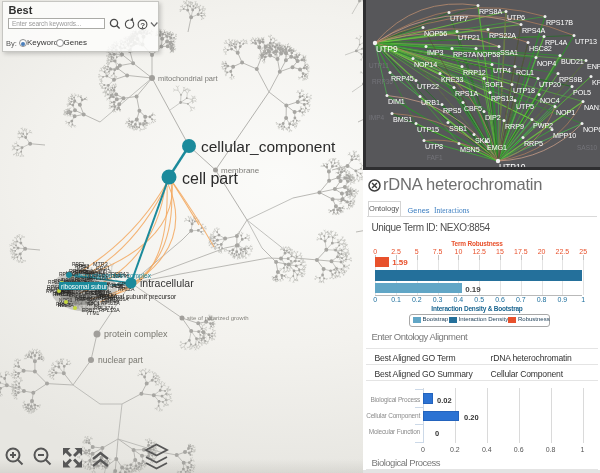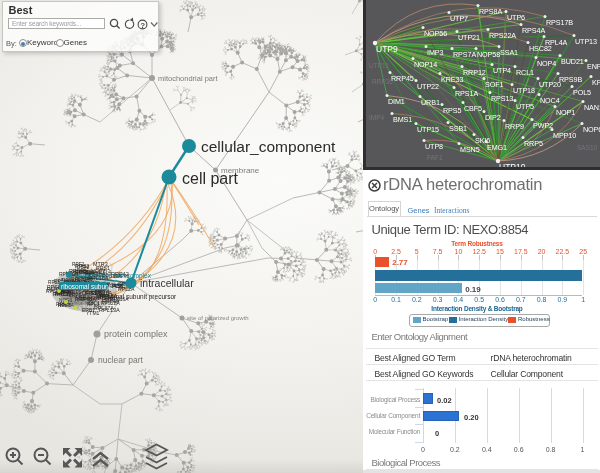--- a/index.html
+++ b/index.html
@@ -481,21 +481,21 @@
     <svg class="abs" style="left:5px;top:9px" width="13" height="13" viewBox="0 0 13 13">
       <circle cx="6.5" cy="6.5" r="5.5" fill="none" stroke="#3e3e3e" stroke-width="1.5"></circle>
       <line x1="4.1" y1="4.1" x2="8.9" y2="8.9" stroke="#3e3e3e" stroke-width="1.4"></line>
       <line x1="8.9" y1="4.1" x2="4.1" y2="8.9" stroke="#3e3e3e" stroke-width="1.4"></line>
     </svg>
     <div class="t" style="left:20px;top:5px;font-size:16.5px;letter-spacing:-0.2px;color:#6e6e6e;">rDNA heterochromatin</div>
     <div class="hr" style="left:4px;top:45.6px;width:230px;background:#d9d9d9"></div>
     <div class="t" style="left:4.6px;top:31.4px;width:33px;height:15px;border:1px solid #d4d4d4;border-bottom:0;background:#fff;font-size:7.5px;color:#555;text-align:center;line-height:14px;">Ontology</div>
     <div class="t" style="left:44.5px;top:36.2px;font-size:7.5px;color:#3d7fc1;">Genes</div>
     <div class="t" style="left:71px;top:36.2px;font-size:7.5px;color:#3d7fc1;font-family:Liberation Serif, serif;">Interactions</div>
-    <div class="t" style="left:8.5px;top:51.5px;font-size:13px;letter-spacing:-0.4px;color:#4e4e4e;">Unique Term ID: NEXO:8854</div>
+    <div class="t" style="left:8.5px;top:51.5px;font-size:10px;letter-spacing:-0.4px;color:#4e4e4e;">Unique Term ID: NEXO:8854</div>
     <div class="t" style="left:9px;top:69.5px;width:210px;text-align:center;font-size:6.5px;letter-spacing:-0.2px;font-weight:bold;color:#e8512c;">Term Robustness</div>
 <div class="t" style="left:3.2px;top:77.5px;width:18px;text-align:center;font-size:7px;color:#e8512c;">0</div>
 <div class="gridv" style="left:12.2px;top:85px;height:5px;background:#c5c5c5;"></div>
 <div class="gridv" style="left:12.2px;top:90px;height:34.5px;"></div>
 <div class="t" style="left:24.0px;top:77.5px;width:18px;text-align:center;font-size:7px;color:#e8512c;">2.5</div>
 <div class="gridv" style="left:33.0px;top:85px;height:5px;background:#c5c5c5;"></div>
 <div class="gridv" style="left:33.0px;top:90px;height:34.5px;"></div>
 <div class="t" style="left:44.8px;top:77.5px;width:18px;text-align:center;font-size:7px;color:#e8512c;">5</div>
 <div class="gridv" style="left:53.8px;top:85px;height:5px;background:#c5c5c5;"></div>
 <div class="gridv" style="left:53.8px;top:90px;height:34.5px;"></div>
@@ -528,40 +528,40 @@
 <div class="t" style="left:44.8px;top:125.8px;width:18px;text-align:center;font-size:7px;color:#1e6f9d;">0.2</div>
 <div class="t" style="left:65.6px;top:125.8px;width:18px;text-align:center;font-size:7px;color:#1e6f9d;">0.3</div>
 <div class="t" style="left:86.4px;top:125.8px;width:18px;text-align:center;font-size:7px;color:#1e6f9d;">0.4</div>
 <div class="t" style="left:107.2px;top:125.8px;width:18px;text-align:center;font-size:7px;color:#1e6f9d;">0.5</div>
 <div class="t" style="left:128.0px;top:125.8px;width:18px;text-align:center;font-size:7px;color:#1e6f9d;">0.6</div>
 <div class="t" style="left:148.8px;top:125.8px;width:18px;text-align:center;font-size:7px;color:#1e6f9d;">0.7</div>
 <div class="t" style="left:169.6px;top:125.8px;width:18px;text-align:center;font-size:7px;color:#1e6f9d;">0.8</div>
 <div class="t" style="left:190.4px;top:125.8px;width:18px;text-align:center;font-size:7px;color:#1e6f9d;">0.9</div>
 <div class="t" style="left:211.2px;top:125.8px;width:18px;text-align:center;font-size:7px;color:#1e6f9d;">1</div>
     <div class="t" style="left:12.2px;top:87px;width:13.5px;height:10px;background:#e8512c;"></div>
-    <div class="t" style="left:29.2px;top:88px;font-size:8px;font-weight:bold;color:#e8512c;">2.77</div>
+    <div class="t" style="left:29.2px;top:88px;font-size:8px;font-weight:bold;color:#e8512c;">1.59</div>
     <div class="t" style="left:12.2px;top:99.8px;width:207px;height:11px;background:#24709b;"></div>
     <div class="t" style="left:12.2px;top:113.2px;width:87px;height:10px;background:#61a6c6;"></div>
     <div class="t" style="left:102.2px;top:114.5px;font-size:8px;font-weight:bold;color:#444;">0.19</div>
     <div class="hr" style="left:12.2px;top:124.8px;width:207px;background:#b9b9b9;"></div>
     <div class="t" style="left:9px;top:134.6px;width:210px;text-align:center;font-size:6.5px;letter-spacing:-0.2px;color:#19648f;font-weight:bold;">Interaction Density &amp; Bootstrap</div>
     <div class="t" style="left:45.6px;top:144px;width:141px;height:12.5px;border:1px solid #a8a8a8;border-radius:3px;"></div>
     <div class="t" style="left:49.6px;top:147.2px;width:8px;height:6px;background:#61a6c6;"></div>
     <div class="t" style="left:59.5px;top:146.2px;font-size:6px;color:#23435b;">Bootstrap</div>
     <div class="t" style="left:85.8px;top:147.2px;width:8px;height:6px;background:#24709b;"></div>
     <div class="t" style="left:95.5px;top:146.2px;font-size:6px;color:#23435b;">Interaction Density</div>
     <div class="t" style="left:145.3px;top:147.2px;width:8px;height:6px;background:#e8512c;"></div>
     <div class="t" style="left:155px;top:146.2px;font-size:6px;color:#23435b;">Robustness</div>
 
     <div class="t" style="left:8.5px;top:161px;font-size:9.5px;letter-spacing:-0.5px;color:#7a7a7a;">Enter Ontology Alignment</div>
     <div class="hr" style="left:3px;top:177.5px;width:232px;"></div>
     <div class="t" style="left:11.5px;top:182.5px;font-size:8.6px;letter-spacing:-0.2px;color:#333;">Best Aligned GO Term</div>
     <div class="t" style="left:127.5px;top:182.5px;font-size:8.6px;letter-spacing:-0.2px;color:#333;">rDNA heterochromatin</div>
     <div class="hr" style="left:3px;top:193.5px;width:232px;"></div>
-    <div class="t" style="left:11.5px;top:198.5px;font-size:8.6px;letter-spacing:-0.2px;color:#333;">Best Aligned GO Keywords</div>
+    <div class="t" style="left:11.5px;top:198.5px;font-size:8.6px;letter-spacing:-0.2px;color:#333;">Best Aligned GO Summary</div>
     <div class="t" style="left:127.5px;top:198.5px;font-size:8.6px;letter-spacing:-0.2px;color:#333;">Cellular Component</div>
     <div class="hr" style="left:3px;top:209.5px;width:232px;"></div>
 <div class="gridv" style="left:60.0px;top:218px;height:55px;background:#dadada;"></div>
 <div class="t" style="left:51.0px;top:275.5px;width:18px;text-align:center;font-size:7px;color:#555;">0</div>
 <div class="gridv" style="left:91.9px;top:218px;height:55px;background:#dadada;"></div>
 <div class="t" style="left:82.9px;top:275.5px;width:18px;text-align:center;font-size:7px;color:#555;">0.2</div>
 <div class="gridv" style="left:123.8px;top:218px;height:55px;background:#dadada;"></div>
 <div class="t" style="left:114.8px;top:275.5px;width:18px;text-align:center;font-size:7px;color:#555;">0.4</div>
 <div class="gridv" style="left:155.7px;top:218px;height:55px;background:#dadada;"></div>
 <div class="t" style="left:146.7px;top:275.5px;width:18px;text-align:center;font-size:7px;color:#555;">0.6</div>

